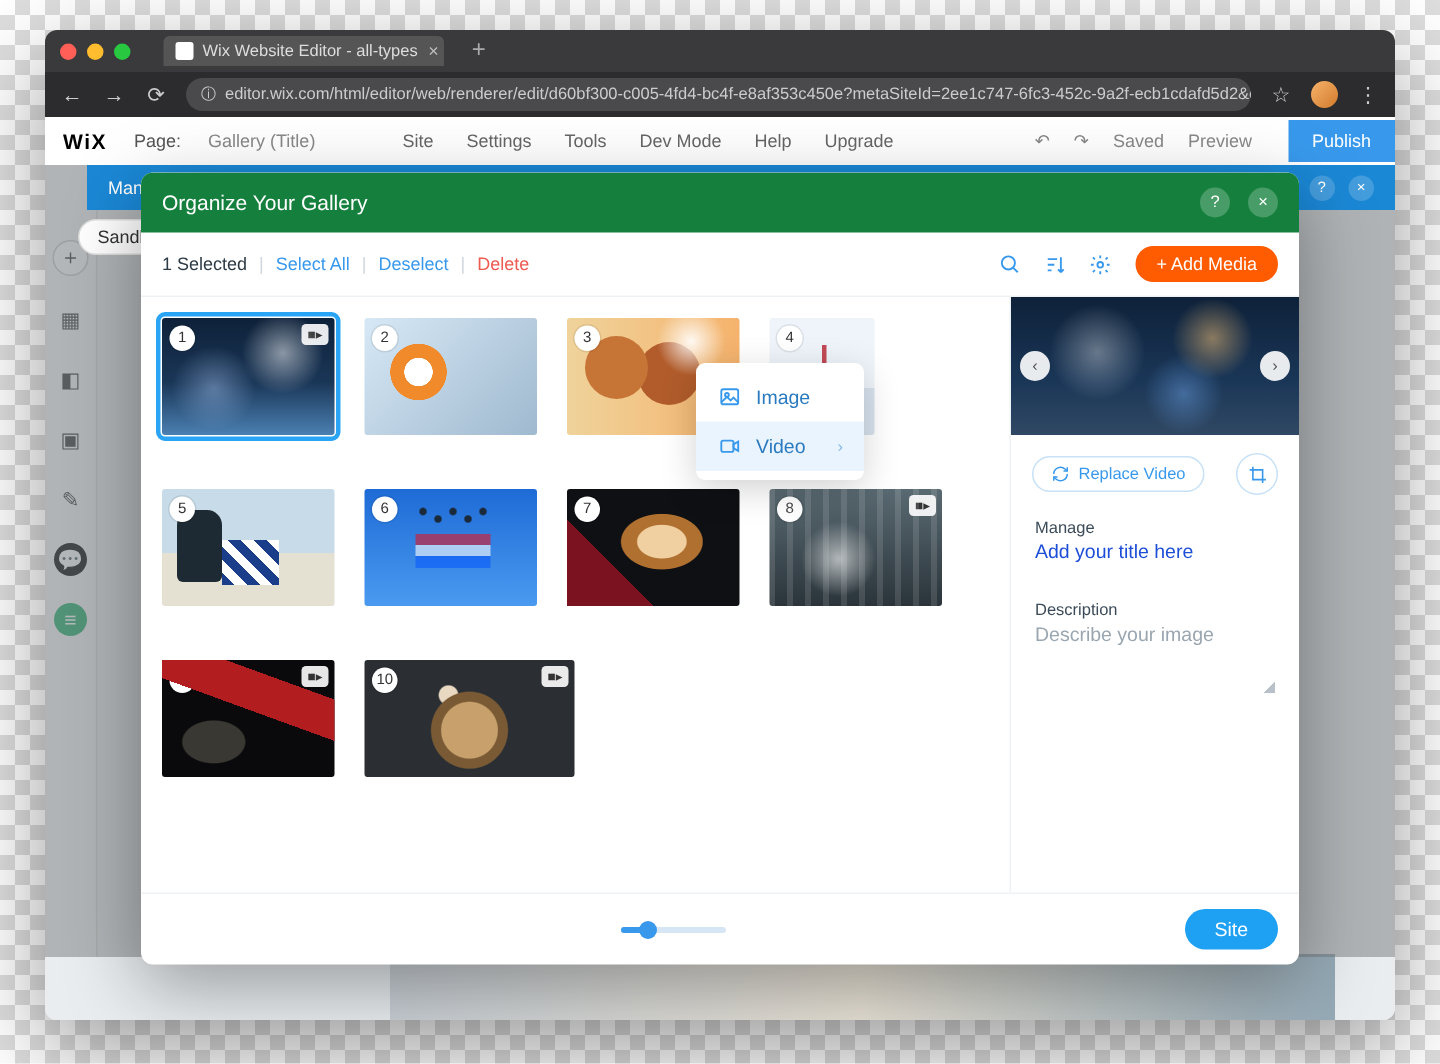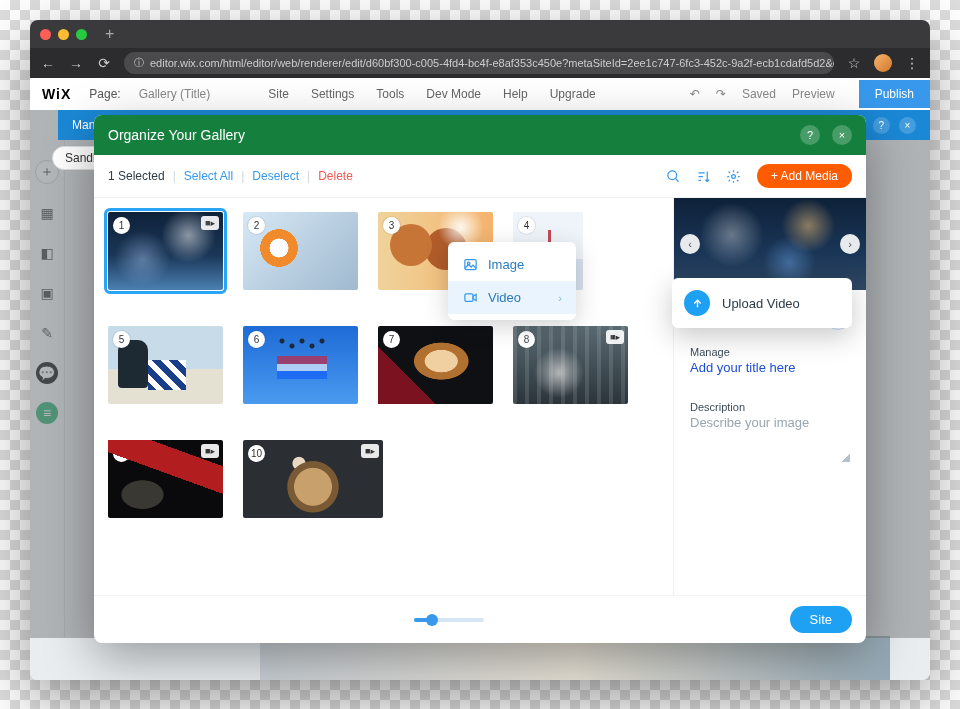--- a/index.html
+++ b/index.html
@@ -97,21 +97,21 @@
   .t7{ background:#0f1014 }
   .t7:after{content:"";position:absolute;inset:0;background:radial-gradient(ellipse at 55% 45%,#f0cfa0 0 18%,#b07030 19% 30%,transparent 31%),linear-gradient(45deg,#7a1220 0 30%,transparent 30%)}
   .t8{ background:linear-gradient(180deg,#5a6a72,#2a343a) }
   .t8:after{content:"";position:absolute;inset:0;background:repeating-linear-gradient(90deg,rgba(255,255,255,.12) 0 4px,transparent 4px 12px),radial-gradient(circle at 40% 60%,rgba(255,255,255,.6),transparent 30%)}
   .t9{ background:#0a0a0c }
   .t9:after{content:"";position:absolute;inset:0;background:radial-gradient(ellipse at 30% 70%,#3a3832 0 18%,transparent 19%),linear-gradient(20deg,transparent 55%,#b21d20 55% 78%,transparent 78%)}
   .t10{ background:#2b2f33 }
   .t10:after{content:"";position:absolute;inset:0;background:radial-gradient(circle at 50% 60%,#c7a06c 0 22%,#7a5a35 23% 30%,transparent 31%),radial-gradient(circle at 40% 30%,#e9d9c2 0 6%,transparent 7%)}
 
   
-  .dd{ position:absolute; right:97px; top:44px; width:128px; background:#fff; border-radius:6px; box-shadow:0 6px 24px rgba(0,0,0,.18); padding:6px 0; font-size:13px; z-index:5 }
+  .dd{ position:absolute; right:97px; top:44px; width:112px; background:#fff; border-radius:6px; box-shadow:0 6px 24px rgba(0,0,0,.18); padding:6px 0; font-size:13px; z-index:5 }
   .dd-item{ display:flex; align-items:center; gap:10px; padding:9px 14px; color:#2a7abf; cursor:pointer }
   .dd-item.hover{ background:#eaf4fe }
   .dd-item .chev{ margin-left:auto; font-size:11px; color:#7fb6e4 }
   .dd-ico{ width:16px; display:inline-flex; justify-content:center }
 
   
   .flyout{ position:absolute; right:-164px; top:86px; width:156px; background:#fff; border-radius:6px; box-shadow:0 8px 28px rgba(0,0,0,.22); padding:12px; display:flex; align-items:center; gap:12px; z-index:6 }
   .flyout .circ{ width:26px;height:26px;border-radius:50%;background:#1ea1f3;color:#fff;display:flex;align-items:center;justify-content:center;font-size:12px }
   .flyout span{ font-size:13px; color:#2d3b46 }
 
@@ -143,20 +143,25 @@
 </head>
 <body>
 
 <div class="mac-window">
 
   <div class="titlebar">
     <div class="traffic">
       <span class="dot r"></span>
       <span class="dot y"></span>
       <span class="dot g"></span>
+    </div>
+    <div class="tab">
+      <span class="fav"></span>
+      <span>Wix Website Editor - all-types</span>
+      <span class="x">×</span>
     </div>
     <span class="plus-tab">+</span>
   </div>
 
   <div class="urlbar">
     <span class="nav-ico">←</span>
     <span class="nav-ico">→</span>
     <span class="nav-ico">⟳</span>
     <div class="url">
       <span class="lock">ⓘ</span>
@@ -333,28 +338,20 @@
               </svg>
           </span>
         </div>
         <div class="field-lbl">Manage</div>
         <div class="field-ph"><span style="color:#1d4ed8">Add your title here</span></div>
         <div class="field-lbl" style="margin-top:14px">Description</div>
         <div class="field-ph"><span style="color:#9aa6b0">Describe your image</span></div>
         <div class="desc-box"></div>
       </div>
 
-      <div class="flyout" style="right:14px;top:80px">
-        <span class="circ">
-          <svg width="13" height="13" viewBox="0 0 24 24" fill="none" stroke="#fff" stroke-width="2.5">
-              <path d="M12 19V6M6 12l6-6 6 6"></path>
-            </svg>
-        </span>
-        <span>Upload Video</span>
-      </div>
     </div>
 
     <div class="modal-footer">
       <div class="zoom">
           <div class="slider"></div>
         </div>
       <span class="done">Site</span>
     </div>
   </div>
 

